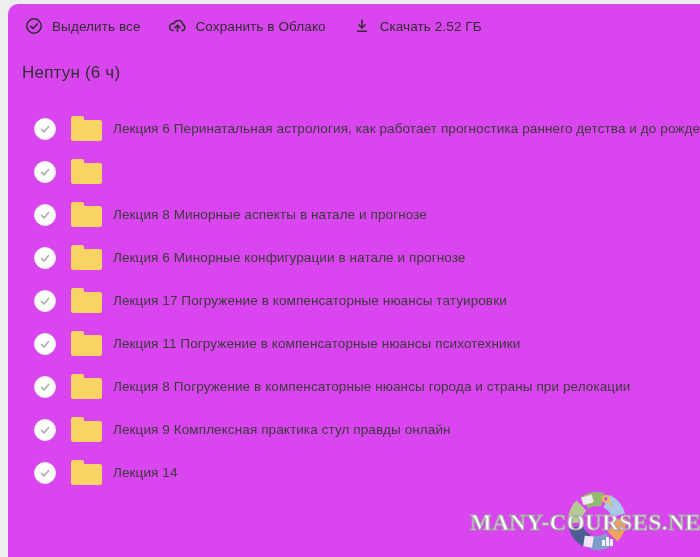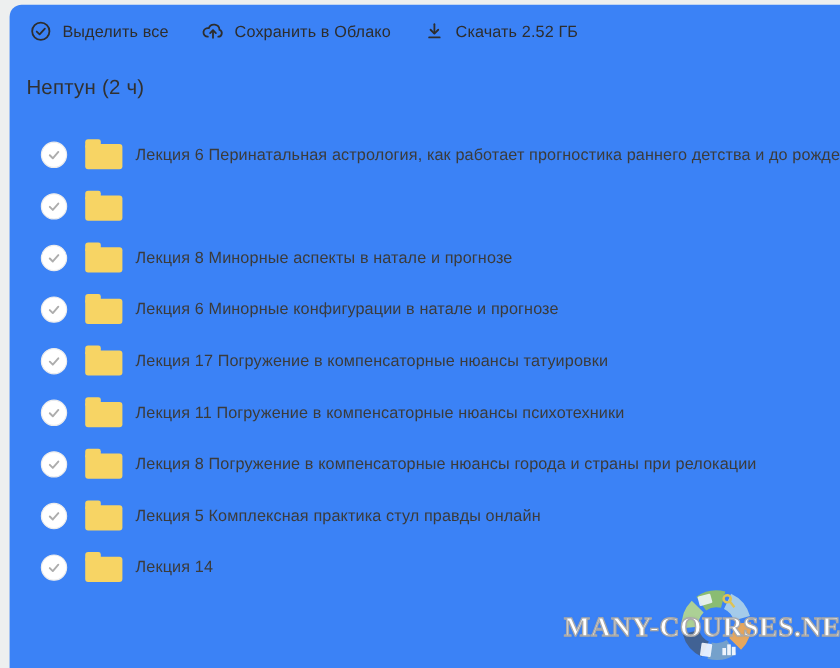--- a/index.html
+++ b/index.html
@@ -11,21 +11,21 @@
     font-family: "Liberation Sans", sans-serif;
     overflow: hidden;
     position: relative;
   }
   .card {
     position: absolute;
     left: 8px;
     top: 4px;
     right: 0;
     bottom: 0;
-    background: #3b82f6;
+    background: #d946ef;
     border-top-left-radius: 10px;
   }
   
   .toolbar {
     position: absolute;
     left: 17px;
     top: 9px;
     height: 26px;
     display: flex;
     align-items: center;
@@ -172,21 +172,21 @@
         <svg width="18" height="18" viewBox="0 0 18 18" fill="none">
           <line x1="9" y1="3.2" x2="9" y2="10.6" stroke="#2d2d2d" stroke-width="1.5" stroke-linecap="round"></line>
           <polyline points="5.8,7.8 9,11 12.2,7.8" stroke="#2d2d2d" stroke-width="1.5" fill="none" stroke-linecap="round" stroke-linejoin="round"></polyline>
           <line x1="4.6" y1="14.2" x2="13.4" y2="14.2" stroke="#2d2d2d" stroke-width="1.5" stroke-linecap="round"></line>
         </svg>
       </span>
       <span>Скачать 2.52 ГБ</span>
     </button>
   </div>
 
-  <h1 class="heading">Нептун (2 ч)</h1>
+  <h1 class="heading">Нептун (6 ч)</h1>
 
   <div class="list">
       <div class="row">
     <span class="checkbox">
       <span>
         <svg width="12" height="12" viewBox="0 0 12 12" fill="none" style="display:block">
           <polyline points="2.5,6.4 5,8.9 9.6,3.6" stroke="#adadad" stroke-width="1.6" fill="none" stroke-linecap="round" stroke-linejoin="round"></polyline>
         </svg>
       </span>
     </span>
@@ -260,21 +260,21 @@
   </div>
       <div class="row">
     <span class="checkbox">
       <span>
         <svg width="12" height="12" viewBox="0 0 12 12" fill="none" style="display:block">
           <polyline points="2.5,6.4 5,8.9 9.6,3.6" stroke="#adadad" stroke-width="1.6" fill="none" stroke-linecap="round" stroke-linejoin="round"></polyline>
         </svg>
       </span>
     </span>
     <span class="folder"></span>
-    <span class="row-label">Лекция 5 Комплексная практика стул правды онлайн</span>
+    <span class="row-label">Лекция 9 Комплексная практика стул правды онлайн</span>
   </div>
       <div class="row">
     <span class="checkbox">
       <span>
         <svg width="12" height="12" viewBox="0 0 12 12" fill="none" style="display:block">
           <polyline points="2.5,6.4 5,8.9 9.6,3.6" stroke="#adadad" stroke-width="1.6" fill="none" stroke-linecap="round" stroke-linejoin="round"></polyline>
         </svg>
       </span>
     </span>
     <span class="folder"></span>

